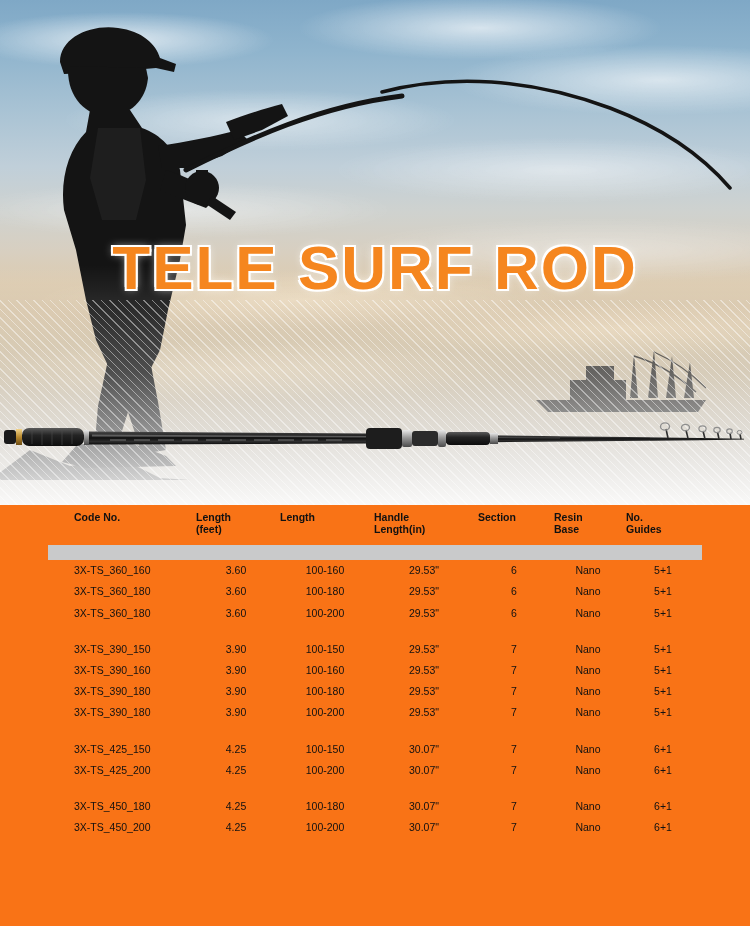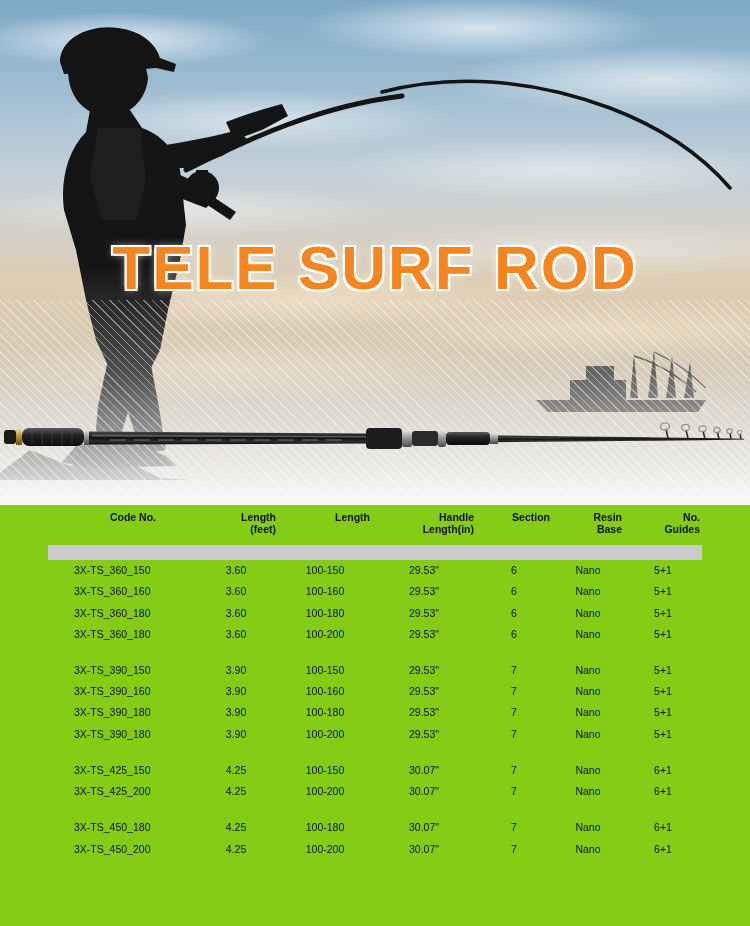--- a/index.html
+++ b/index.html
@@ -7,21 +7,21 @@
     margin: 0;
     padding: 0;
     background: #ffffff;
     font-family: "Liberation Sans", sans-serif;
   }
   .page {
     position: relative;
     width: 750px;
     height: 926px;
     overflow: hidden;
-    background: #84cc16;
+    background: #f97316;
   }
 
   
   .hero {
     position: relative;
     width: 750px;
     height: 505px;
     overflow: hidden;
     background: linear-gradient(to bottom,
       #7fa8c6 0%,
@@ -130,26 +130,26 @@
   table.spec-table {
     width: 654px;
     border-collapse: collapse;
     font-size: 10.5px;
     color: #111;
   }
   table.spec-table th {
     font-size: 10.5px;
     font-weight: bold;
     padding: 6px 2px 10px 2px;
-    text-align: right;
+    text-align: left;
     vertical-align: top;
     line-height: 1.15;
     white-space: pre-line;
   }
-  table.spec-table th.col-code { text-align: center; padding-left: 26px; margin-top: 15px; }
+  table.spec-table th.col-code { text-align: left; padding-left: 26px; margin-top: 15px; }
   table.spec-table td {
     padding: 3px 2px;
     text-align: center;
     font-size: 10.5px;
     line-height: 1.45;
   }
   table.spec-table td.col-code { text-align: left; padding-left: 26px; }
   tr.band td {
     background: #c9cacb;
     height: 15px;
@@ -332,29 +332,20 @@
 Base</th>
           <th style="width:78px">No.
 Guides</th>
         </tr>
       </thead>
       <tbody id="spec-body">
           <tr class="band">
             <td colspan="7"></td>
           </tr>
           <tr>
-            <td class="col-code">3X-TS_360_150</td>
-            <td>3.60</td>
-            <td>100-150</td>
-            <td>29.53"</td>
-            <td>6</td>
-            <td>Nano</td>
-            <td>5+1</td>
-          </tr>
-          <tr>
             <td class="col-code">3X-TS_360_160</td>
             <td>3.60</td>
             <td>100-160</td>
             <td>29.53"</td>
             <td>6</td>
             <td>Nano</td>
             <td>5+1</td>
           </tr>
           <tr>
             <td class="col-code">3X-TS_360_180</td>

